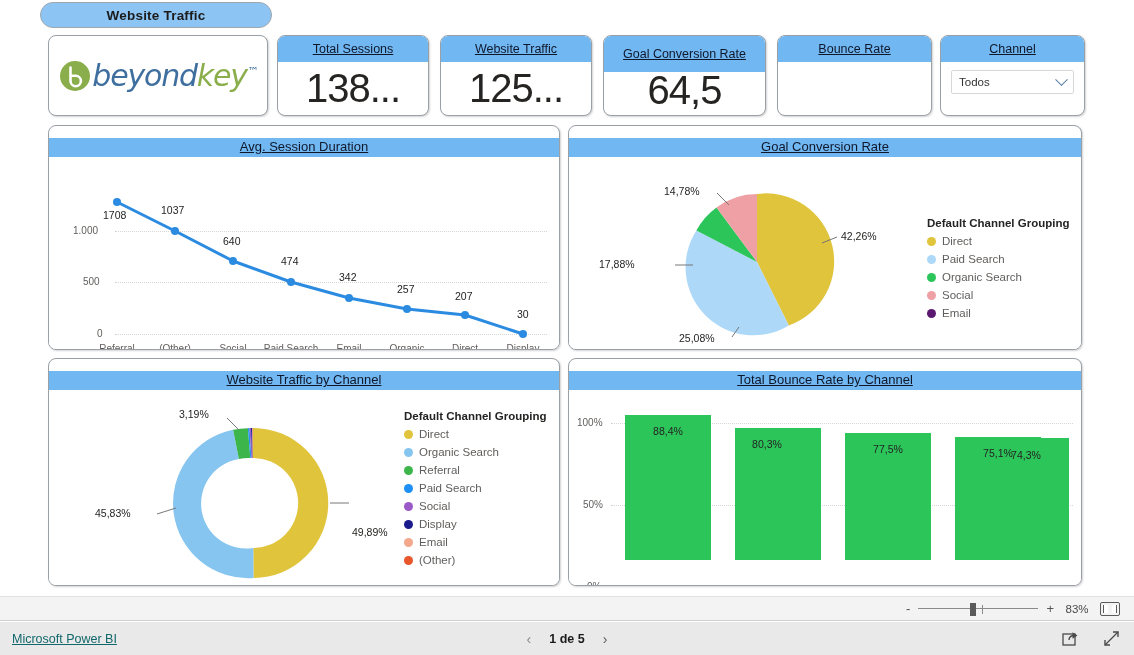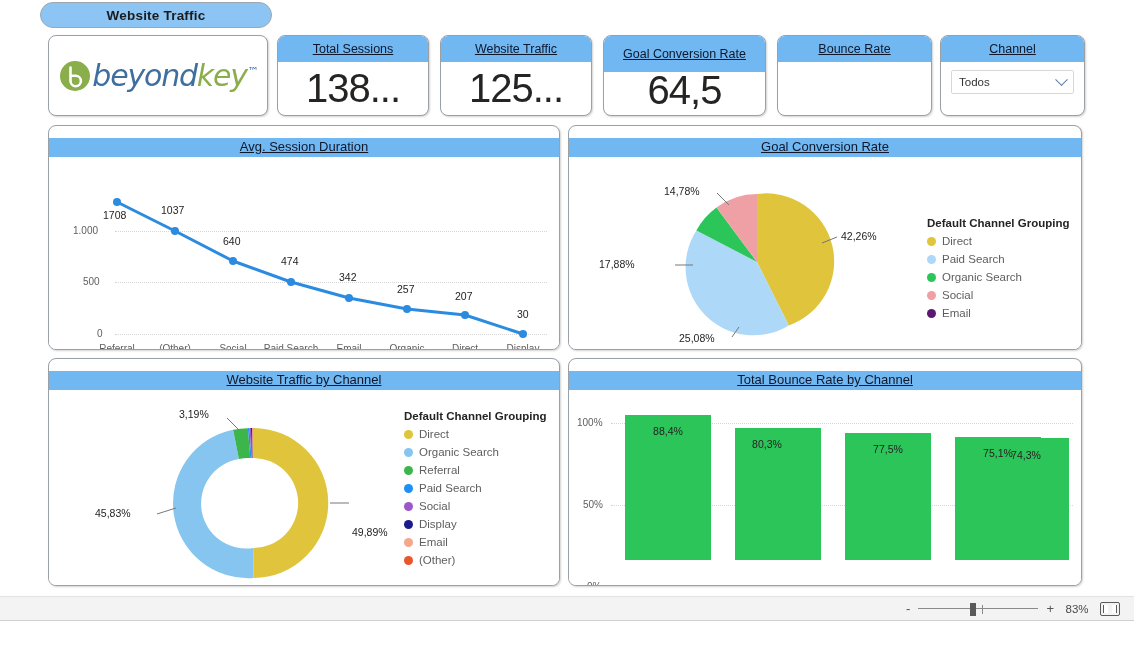--- a/index.html
+++ b/index.html
@@ -369,14 +369,34 @@
     <div class="zoom-track">
       <div class="zoom-rail"></div>
       <div class="zoom-thumb"></div>
       <div class="zoom-tick"></div>
     </div>
     <span class="zoom-plus">+</span>
     <span class="zoom-pct">83%</span>
     <span class="fit-btn"></span>
   </div>
 
+  <div class="footer">
+    <span class="pbi-link">Microsoft Power BI</span>
+    <div class="pager">
+      <span class="pager-arrow">‹</span>
+      <span class="pager-text">1 de 5</span>
+      <span class="pager-arrow next">›</span>
+    </div>
+    <div class="foot-icons">
+      <svg width="17" height="17" viewBox="0 0 17 17">
+        <rect x="1" y="4" width="12" height="11" fill="none" stroke="#4a4a4a" stroke-width="1.3"></rect>
+        <path d="M7 10 C7 6.5 9.5 5.5 12.5 5.5" fill="none" stroke="#4a4a4a" stroke-width="1.4"></path>
+        <path d="M10.5 2.2 L15.5 5.5 L10.5 8.8 Z" fill="#4a4a4a"></path>
+      </svg>
+      <svg width="17" height="17" viewBox="0 0 17 17">
+        <path d="M2 15 L15 2" stroke="#4a4a4a" stroke-width="1.3"></path>
+        <path d="M10 2 L15 2 L15 7" fill="none" stroke="#4a4a4a" stroke-width="1.4"></path>
+        <path d="M7 15 L2 15 L2 10" fill="none" stroke="#4a4a4a" stroke-width="1.4"></path>
+      </svg>
+    </div>
+  </div>
 
 </div>
 
 </body></html>

